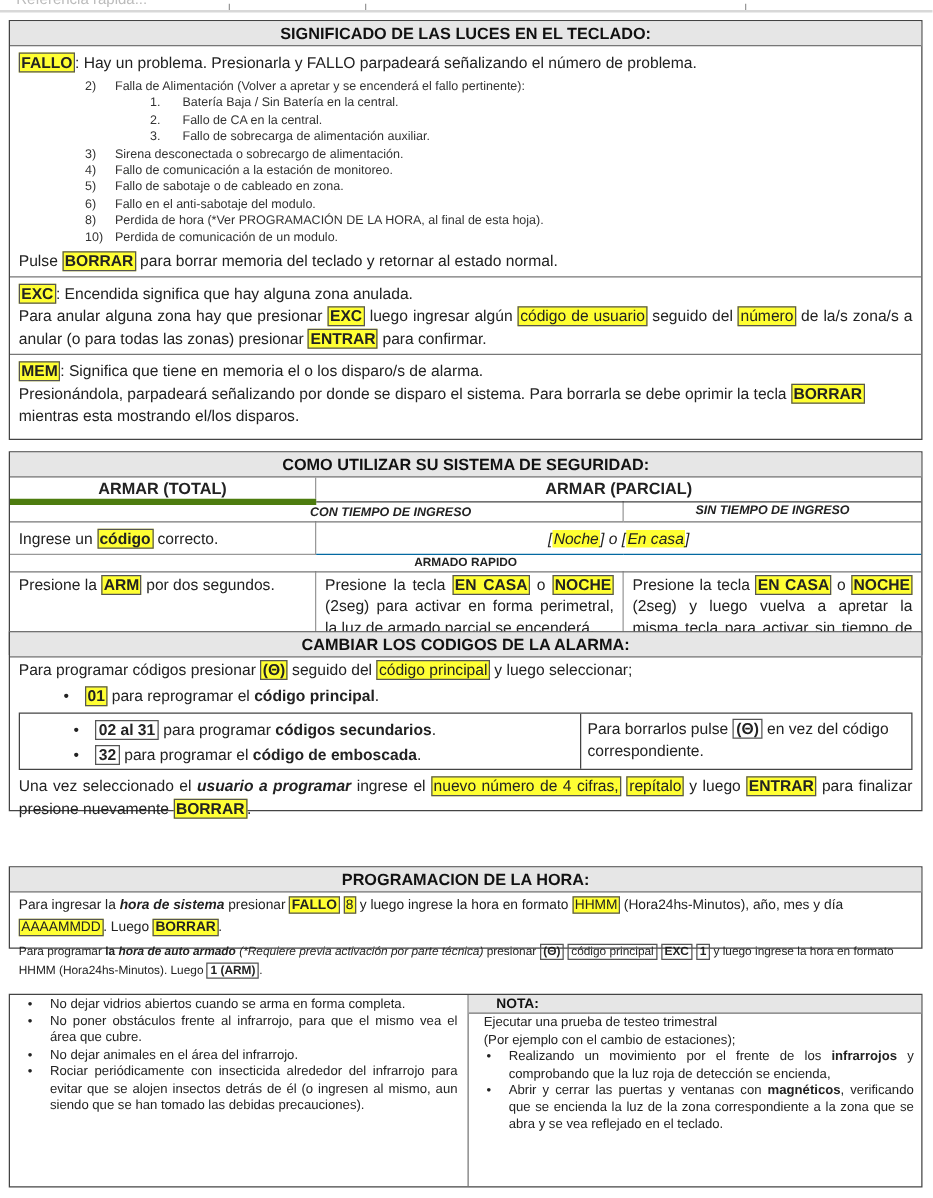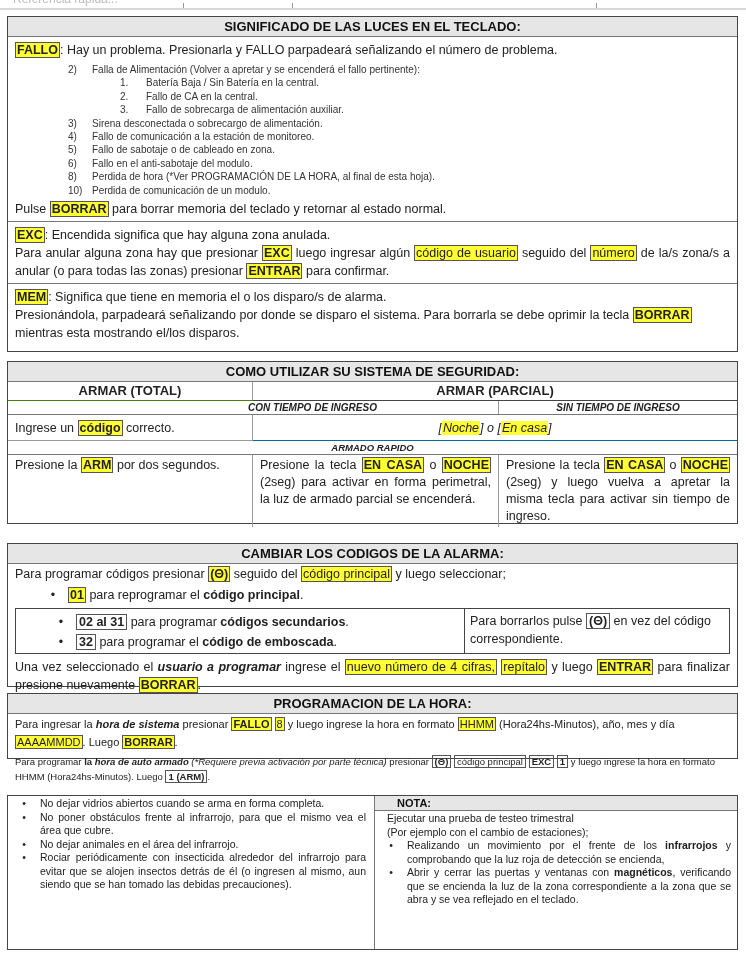--- a/index.html
+++ b/index.html
@@ -100,54 +100,54 @@
     <span class="hl">MEM</span><span>: Significa que tiene en memoria el o los disparo/s de alarma.</span><br>
     <span>Presionándola, parpadeará señalizando por donde se disparo el sistema. Para borrarla se debe oprimir la tecla </span><span class="hl">BORRAR</span><span> mientras esta mostrando el/los disparos.</span>
   </div>
 </div>
 
 <div class="box" style="top:361px; height:163px;">
   <div class="hdr">COMO UTILIZAR SU SISTEMA DE SEGURIDAD:</div>
   <table>
     <tbody>
         <tr style="height:18px; font-weight:bold; font-size:13px; text-align:center;">
-      <td style="width:242px; border-right:1px solid #999; border-bottom:1px solid #4d7c0f;text-align:center;">ARMAR (TOTAL)</td>
+      <td style="width:242px; border-right:1px solid #999; border-bottom:5px solid #4d7c0f;text-align:center;">ARMAR (TOTAL)</td>
       <td colspan="2" style="border-bottom:1px solid #444;">ARMAR (PARCIAL)</td>
     </tr>
     <tr style="height:14px; font-size:10px; font-weight:bold; font-style:italic;">
       <td colspan="2" style="text-align:center; padding-left:120px; border-bottom:1px solid #777;">CON TIEMPO DE INGRESO</td>
       <td style="width:236px; text-align:center; border-left:1px solid #999; border-bottom:1px solid #777;">SIN TIEMPO DE INGRESO</td>
     </tr>
     <tr style="height:26px;">
       <td style="padding:6px 7px 0; border-right:1px solid #999; border-bottom:1px solid #999;">
         <span>Ingrese un </span><span class="hl">código</span><span> correcto.</span>
       </td>
       <td colspan="2" style="text-align:center; font-style:italic; padding-top:6px; border-bottom:1px solid #0369a1;">
         [<span class="hln" style="border:none">Noche</span>]<span> o </span>[<span class="hln" style="border:none">En casa</span>]
       </td>
     </tr>
-    <tr style="height:13px; font-size:9.5px; font-weight:bold; text-align:center;font-style:italic;">
+    <tr style="height:13px; font-size:9.5px; font-weight:bold; text-align:center;">
       <td colspan="3" style="border-bottom:1px solid #777;">ARMADO RAPIDO</td>
     </tr>
     <tr>
       <td style="padding:2px 7px; line-height:17px; border-right:1px solid #999;">
         <span>Presione la </span><span class="hl">ARM</span><span> por dos segundos.</span>
       </td>
       <td class="justify" style="padding:2px 7px; line-height:17px; border-right:1px solid #999;">
         <span>Presione la tecla </span><span class="hl">EN CASA</span> o <span class="hl">NOCHE</span> <span>(2seg) para activar en forma perimetral, la luz de armado parcial se encenderá.</span>
       </td>
       <td class="justify" style="padding:2px 7px; line-height:17px;">
         <span>Presione la tecla </span><span class="hl">EN CASA</span> o <span class="hl">NOCHE</span> <span>(2seg) y luego vuelva a apretar la misma tecla para activar sin tiempo de ingreso.</span>
       </td>
     </tr>
   </tbody>
     </table>
 </div>
 
-<div class="box" style="top:543px; height:144px;">
+<div class="box" style="top:505px; height:144px;">
   <div class="hdr">CAMBIAR LOS CODIGOS DE LA ALARMA:</div>
   <div class="p" style="padding:1px 7px;">
     <span>Para programar códigos presionar </span> <span class="hl">(Θ)</span><span> seguido del </span><span class="hln">código principal</span><span> y luego seleccionar;</span>
   </div>
   <div class="bul" style="padding:2px 0 2px 30px;">
     <span class="dot">•</span>
       <span><span class="hl">01</span><span> para reprogramar el </span><b>código principal</b>.</span>
   </div>
   <div style="margin:2px 7px 0 7px; border:1px solid #444; display:flex; height:44px;">
     <div style="width:448px; border-right:1px solid #444; padding-top:3px;">

